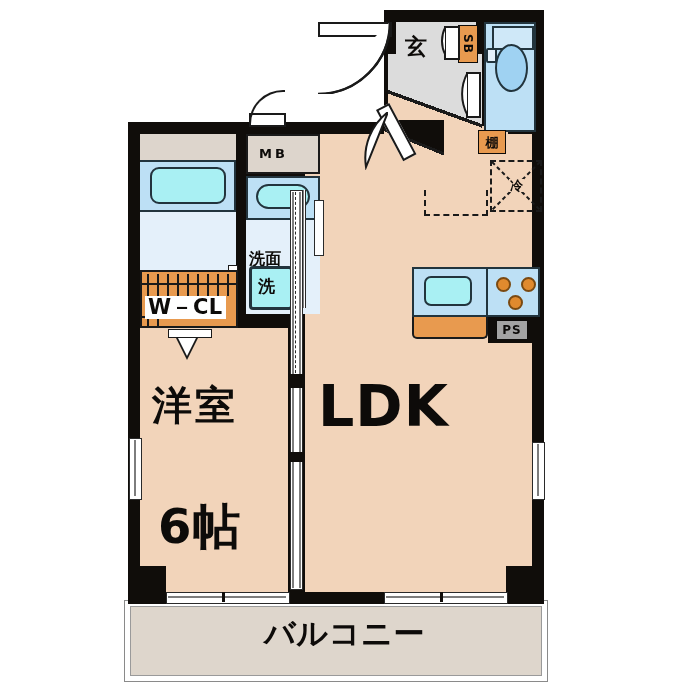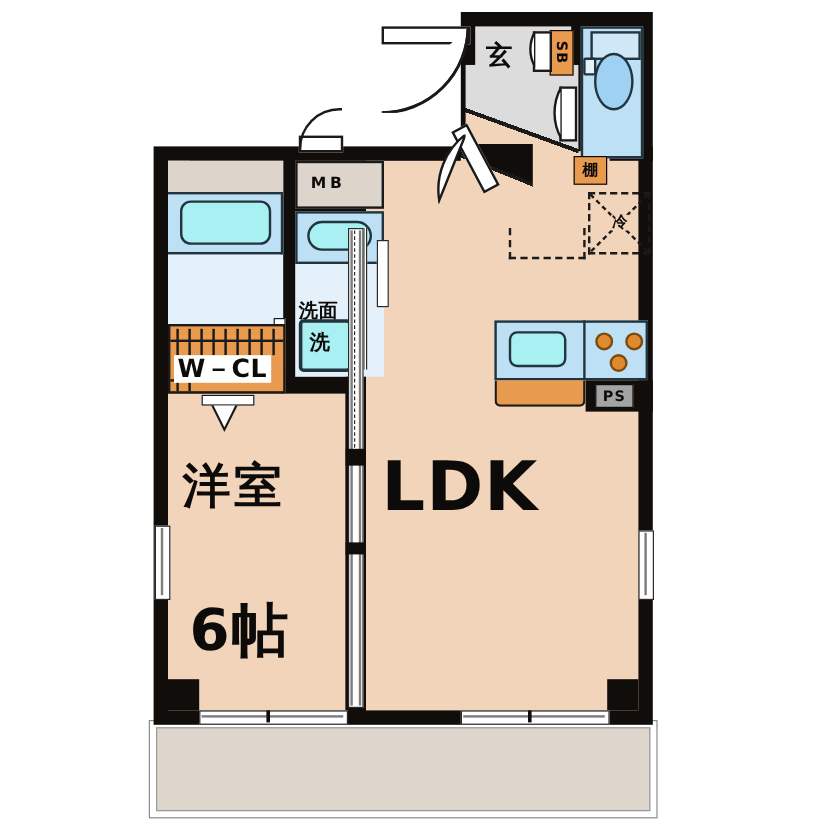--- a/index.html
+++ b/index.html
@@ -46,20 +46,21 @@
   .rod{position:absolute;background:#1a1a1a;}
   .burner{position:absolute;border:2px solid #7a4a12;border-radius:50%;background:#E08A2E;}
 </style>
 </head>
 <body>
 
 <div id="plan">
 
   <div class="abs" style="left:124px;top:600px;width:424px;height:82px;background:#ffffff;border:1px solid #8a8a8a;"></div>
   <div class="abs balcony" style="left:130px;top:606px;width:412px;height:70px;border:1px solid #9a9a9a;"></div>
+  <div class="lbl lbl-room" style="left:264px;top:618px;font-size:31px;">バルコニー</div>
 
   <div class="abs wall" style="left:128px;top:122px;width:416px;height:482px;"></div>
 
   <div class="abs wall" style="left:384px;top:10px;width:160px;height:124px;"></div>
 
   <div class="abs floor" style="left:305px;top:134px;width:227px;height:458px;"></div>
 
   <div class="abs tatami" style="left:140px;top:328px;width:148px;height:264px;"></div>
 
   <div class="abs wall" style="left:140px;top:566px;width:26px;height:26px;"></div>

